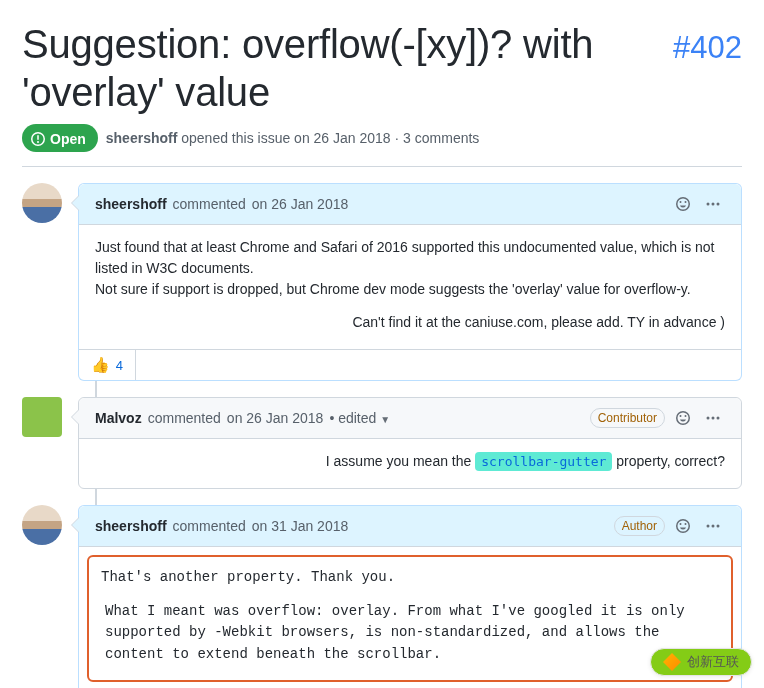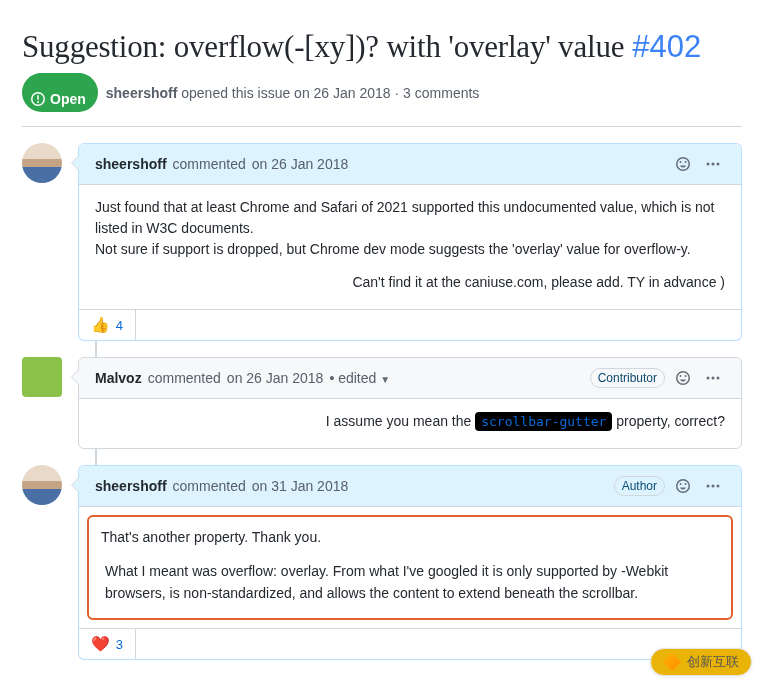--- a/index.html
+++ b/index.html
@@ -5,25 +5,25 @@
   body {
     font-family: -apple-system, BlinkMacSystemFont, "Segoe UI", Helvetica, Arial, sans-serif;
     margin: 0;
     padding: 16px 22px;
     color: #24292f;
     background: #fff;
     width: 720px;
     font-size: 14px;
   }
   .header-row { display: flex; align-items: baseline; gap: 8px; }
-  h1 { font-weight: 400; font-size: 31px; margin: 12px 0 8px; line-height: 1.2; letter-spacing: -0.2px; font-family: Liberation Serif, serif;}
+  h1 { font-weight: 400; font-size: 40px; margin: 4px 0 8px; line-height: 1.2; letter-spacing: -0.2px;}
   .issue-number { color: #3b82f6; font-weight: 300; font-size: 31px; }
   .meta-row { display: flex; align-items: center; gap: 8px; padding-bottom: 14px; border-bottom: 1px solid #d0d7de; }
   .state-badge {
-    background: #2da44e; color: #fff; padding: 18px 12px 5px 8px; border-radius: 999px;
+    background: #2da44e; color: #fff; padding: 7px 12px 5px 8px; border-radius: 999px;
     font-weight: 600; display: inline-flex; align-items: center; gap:4px; font-size:14px;
   }
   .state-badge svg { fill: #fff; }
   .meta-text { color: #57606a; }
   .meta-text .bold { font-weight: 600; color: #57606a; }
   .timeline { margin-top: 16px; }
   .item { position: relative; padding-left: 56px; margin-bottom: 16px; }
   .item::before {
     content:""; position:absolute; left: 73px; top:0; bottom:-16px; width:2px; background:#d0d7de;
   }
@@ -52,46 +52,47 @@
   }
   .bubble.blue .caret::after{ border-right-color:#ddf4ff; }
   .bubble-header {
     background:#f6f8fa; padding:8px 16px; border-top-left-radius:6px;border-top-right-radius:6px;
     display:flex; align-items:center; gap:6px; border-bottom:1px solid #d0d7de;
   }
   .bubble-header .user { font-weight:600; color:#24292f; }
   .bubble-header .rest { color:#57606a; }
   .bubble-header .spacer { flex:1; }
   .label-badge {
-    font-size:12px; color:#0c4a6e; border:1px solid #d0d7de; padding:0 7px; border-radius:999px;
+    font-size:12px; color:#a16207; border:1px solid #d0d7de; padding:0 7px; border-radius:999px;
     line-height:18px;
   }
   .icon-btn { color:#656d76; display:inline-flex; padding:4px; cursor:pointer; }
   .icon-btn svg { fill:#656d76; }
   .body { padding: 12px 16px 16px; line-height:1.5; color:#24292f; }
   .body p { margin: 0 0 12px; }
   .body p:last-child{margin-bottom:0;text-align:right;}
   .reactions { border-top:1px solid #d0d7de; display:flex;}
   .reaction {
     padding: 6px 12px; display:inline-flex; gap:6px; align-items:center; border-right:1px solid #d0d7de;
     font-size:13px; color:#0969da; cursor:pointer;
   }
   .reaction .emoji{font-size:15px;}
   code.inline {
-    background:#000000; padding:2px 6px; border-radius:4px; font-family: ui-monospace,SFMono-Regular,Menlo,monospace;
+    background:#5eead4; padding:2px 6px; border-radius:4px; font-family: ui-monospace,SFMono-Regular,Menlo,monospace;
     font-size:13px; color:#0969da;
   }
   .highlight-box {
     margin: 8px; border:2px solid #e0602c; border-radius:6px; padding: 10px 12px;
     line-height:1.55;
+    font-family:Liberation Mono, monospace;
   }
   .edited-caret{font-size:10px; color:#656d76;}
   .watermark{
     position:fixed; right:12px; bottom:12px; display:flex;align-items:center;gap:6px;
-    background:#eab308;border:1px solid #e5e5e5;border-radius:999px;padding:4px 12px;
+    background:#84cc16;border:1px solid #e5e5e5;border-radius:999px;padding:4px 12px;
     font-size:13px;color:#555; box-shadow:0 1px 4px rgba(0,0,0,.08);
   }
   .watermark .logo{
     width:18px;height:18px;background:linear-gradient(135deg,#ffb300,#ff8a00);
     clip-path: polygon(0 50%,50% 0,100% 50%,50% 100%);
   }
 </style>
 </head>
 <body>
 
@@ -134,21 +135,21 @@
         </span>
         <span class="icon-btn">
           <svg width="16" height="16" viewBox="0 0 16 16">
               <circle cx="3" cy="8" r="1.5"></circle>
               <circle cx="8" cy="8" r="1.5"></circle>
               <circle cx="13" cy="8" r="1.5"></circle>
             </svg>
         </span>
       </div>
       <div class="body">
-        <p><span>Just found that at least Chrome and Safari of 2021 supported this undocumented value, which is not listed in W3C documents.</span><br>
+        <p><span>Just found that at least Chrome and Safari of 2016 supported this undocumented value, which is not listed in W3C documents.</span><br>
         <span>Not sure if support is dropped, but Chrome dev mode suggests the 'overlay' value for overflow-y.</span></p>
         <p>Can't find it at the caniuse.com, please add. TY in advance )</p>
       </div>
       <div class="reactions">
         <span class="reaction">
           <span class="emoji">👍</span>
           <span>4</span>
         </span>
       </div>
     </div>

